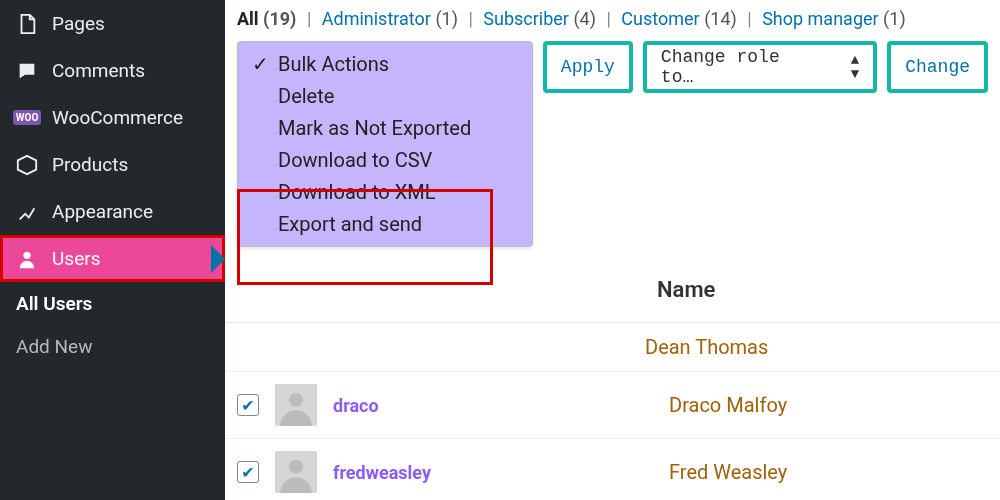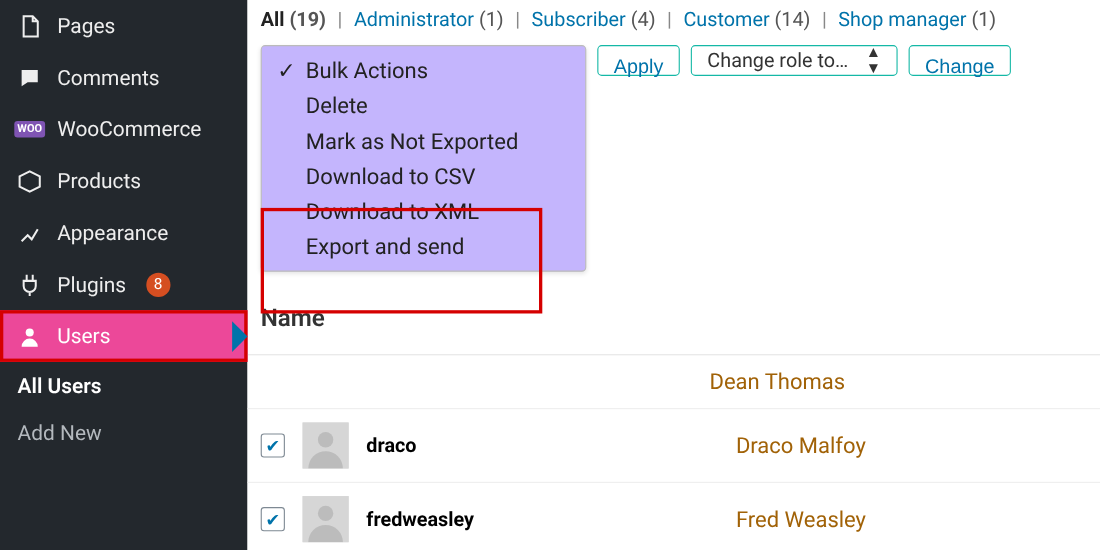--- a/index.html
+++ b/index.html
@@ -38,35 +38,35 @@
   .dropdown {
     width: 296px; border: 1px solid #bbb; background: #c4b5fd; border-radius: 4px;
     box-shadow: 0 2px 4px rgba(0,0,0,.1); padding: 6px 0; font-size: 20px; color:#222;
   }
   .dropdown-item { padding: 4px 18px 4px 40px; position: relative; cursor: pointer; white-space: nowrap; }
   .dropdown-item.selected::before { content: "✓"; position: absolute; left: 14px; }
   .red-box { position: absolute; border: 3px solid #d50000; pointer-events: none; }
   .red-box.downloads { left: 12px; top: 154px; width: 256px; height: 96px; }
 
   .btn, .select-like {
-    border: 1px solid #14b8a6; background: #fff; border-radius: 4px;
-    padding: 8px 14px; font-size: 18px; color: #0073aa; cursor: pointer; height: 28px;
-  }
-  .select-like { color: #333; display: inline-flex; align-items: center; gap: 16px; cursor: default; text-align: right; }
+    border: 4px solid #14b8a6; background: #fff; border-radius: 4px;
+    padding: 8px 14px; font-size: 18px; color: #0073aa; cursor: pointer; height: 52px; font-family: Liberation Mono, monospace;
+  }
+  .select-like { color: #333; display: inline-flex; align-items: center; gap: 28px; cursor: default; }
   .select-like .tri { font-size: 14px; line-height: 1; color: #333; }
 
   .table-head { display: flex; padding: 18px 12px 20px; font-weight: 600; font-size: 22px; color: #333; border-bottom: 1px solid #e5e5e5; }
-  .col-name { }
+  .col-name { margin-left: 420px; }
 
   .row { display: flex; align-items: center; padding: 12px 12px; border-bottom: 1px solid #eee; gap: 16px; }
   .chk { width: 22px; height: 22px; border: 1px solid #7e8993; border-radius: 3px; display: inline-flex; align-items: center; justify-content: center; background: #fff; cursor: pointer; }
   .chk.checked::after { content: "✔"; color: #0073aa; font-size: 16px; }
   .avatar { width: 42px; height: 42px; background: #d6d6d6; display: inline-block; }
   .avatar svg { width:42px; height:42px; }
-  .username { color: #000000; font-weight: 700; font-size: 18px; cursor: pointer; flex: 0 0 280px; }
+  .username { color: #8b5cf6; font-weight: 700; font-size: 18px; cursor: pointer; flex: 0 0 280px; }
   .fullname { font-size: 20px; color: #a16207; margin-left: 40px; }
 </style>
 </head>
 <body>
 
 <nav class="sidebar">
 
   <div class="menu-item">
     <span class="icon">
       <svg viewBox="0 0 24 24">
@@ -103,29 +103,20 @@
 
   <div class="menu-item">
     <span class="icon">
       <svg viewBox="0 0 24 24">
           <path d="M4 20l6-6 4 4 6-10" fill="none" stroke="currentColor" stroke-width="2"></path>
         </svg>
     </span>
     <span>Appearance</span>
   </div>
 
-  <div class="menu-item">
-    <span class="icon">
-      <svg viewBox="0 0 24 24">
-          <path d="M9 2v6M15 2v6M6 8h12v5a6 6 0 01-12 0zM12 19v4" fill="none" stroke="currentColor" stroke-width="2"></path>
-        </svg>
-    </span>
-    <span>Plugins</span>
-    <span class="badge">8</span>
-  </div>
 
   <div class="menu-item active boxed">
     <span class="icon">
       <svg viewBox="0 0 24 24">
           <circle cx="12" cy="8" r="4"></circle>
           <path d="M4 22a8 8 0 0116 0z"></path>
         </svg>
     </span>
     <span>Users</span>
   </div>

